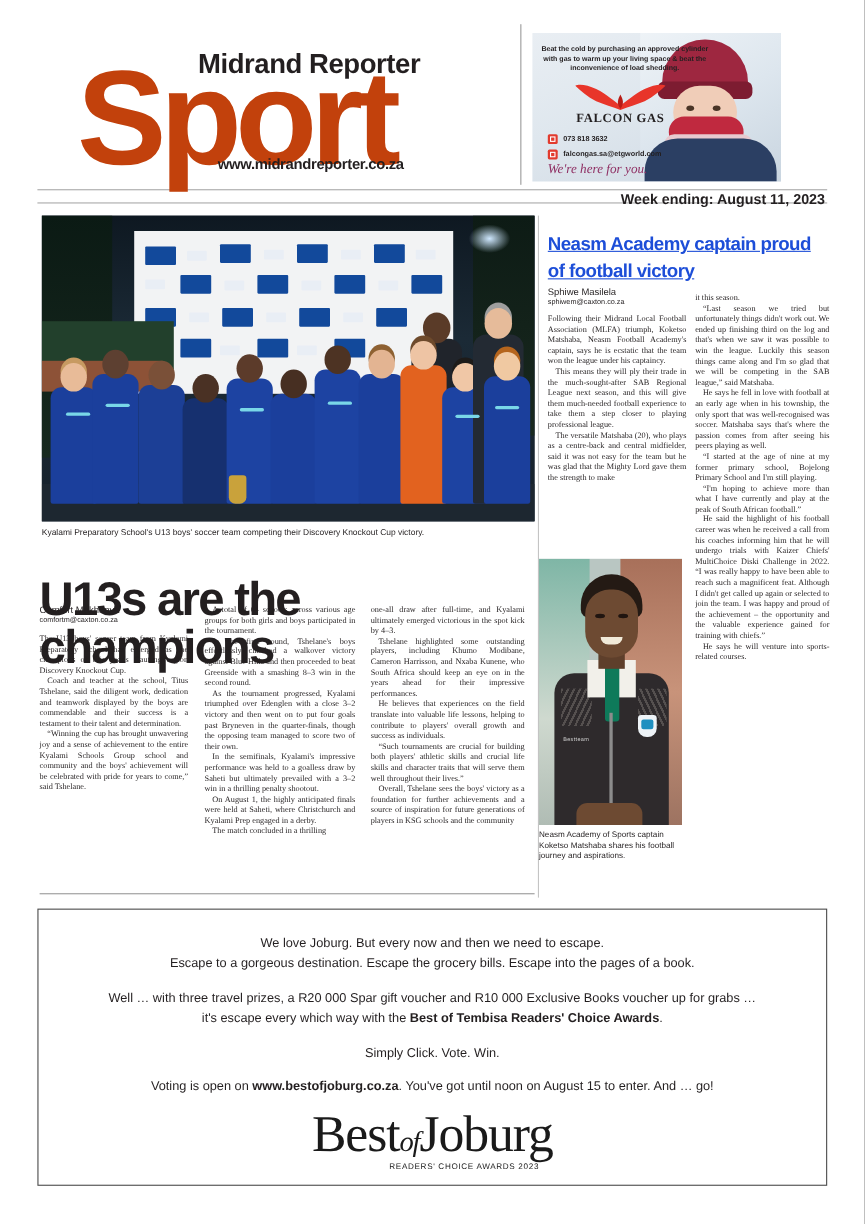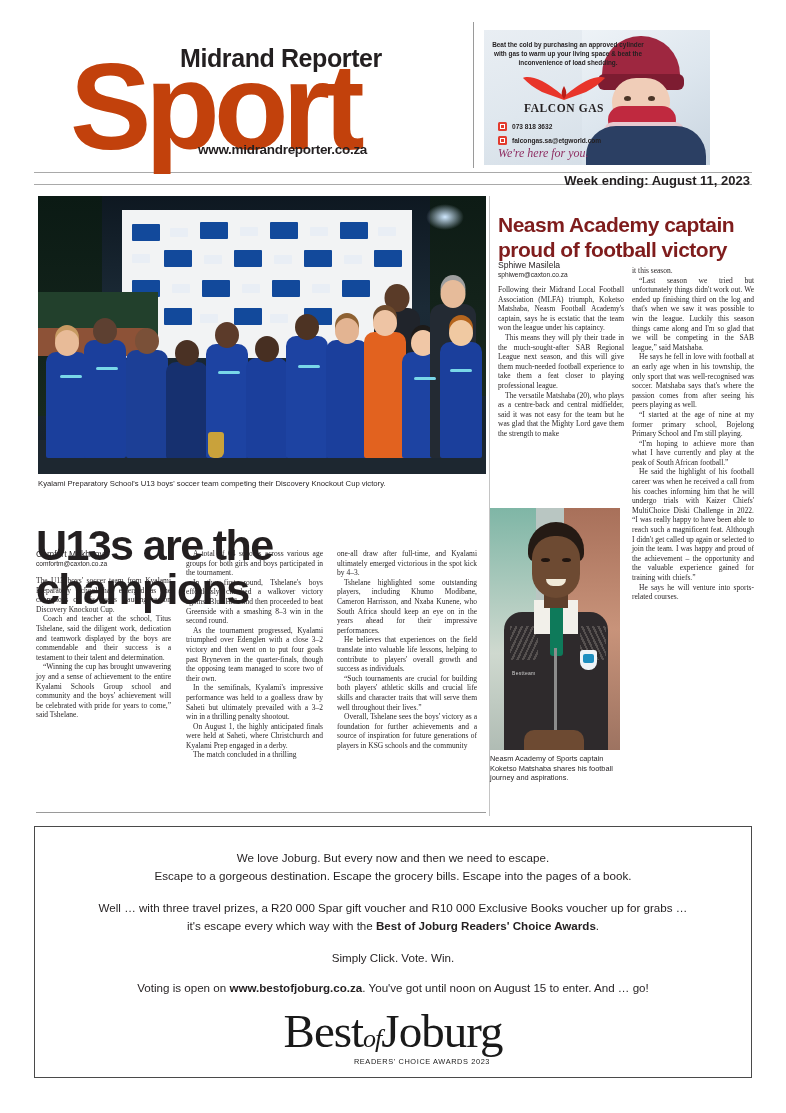--- a/index.html
+++ b/index.html
@@ -366,24 +366,25 @@
   .main-rule { position: absolute; left: 36px; top: 812px; width: 450px; height: 1px; background: #9a9a9a; }
   .col-vrule { position: absolute; left: 489px; top: 196px; width: 1px; height: 620px; background: #c4c4c4; }
 
   
   .side-headline {
     position: absolute;
     left: 498px;
     top: 195px;
     width: 256px;
     font-family: "Liberation Sans", sans-serif;
-    font-size: 21px;
+    font-size: 17px;
     line-height: 25px;
     letter-spacing: -0.5px;
-    color: #7f1d1d;
+    color: #1d4ed8;
+    text-decoration: underline;
   }
   .side-byline { left: 498px; top: 260px; }
   .sc1 { left: 498px; top: 285px; width: 126px; }
   .sc2 { left: 632px; top: 266px; width: 122px; }
 
   
   .portrait {
     position: absolute;
     left: 490px;
     top: 508px;
@@ -609,21 +610,21 @@
   <div class="main-rule"></div>
   <div class="col-vrule"></div>
 
   <h2 class="side-headline">Neasm Academy captain proud of football victory</h2>
   <div class="byline side-byline">
     <span class="nm">Sphiwe Masilela</span>
     <span class="em">sphiwem@caxton.co.za</span>
   </div>
   <div class="bodycol sc1">
     <p class="first">Following their Midrand Local Football Association (MLFA) triumph, Koketso Matshaba, Neasm Football Academy's captain, says he is ecstatic that the team won the league under his captaincy.</p>
-    <p>This means they will ply their trade in the much-sought-after SAB Regional League next season, and this will give them much-needed football experience to take  them a feat closer to playing professional league.</p>
+    <p>This means they will ply their trade in the much-sought-after SAB Regional League next season, and this will give them much-needed football experience to take  them a step closer to playing professional league.</p>
     <p>The versatile Matshaba (20), who plays as a centre-back and central midfielder, said it was not easy for the team but he was glad that the Mighty Lord gave them the strength to make</p>
   </div>
   <div class="bodycol sc2">
     <p class="first">it this season.</p>
     <p>“Last season we tried but unfortunately things didn't work out. We ended up finishing third on the log and that's when we saw it was possible to win the league. Luckily this season things came along and I'm so glad that we will be competing in the SAB league,” said Matshaba.</p>
     <p>He says he fell in love with football at an early age when in his township, the only sport that was well-recognised was soccer. Matshaba says that's where the passion comes from after seeing his peers playing as well.</p>
     <p>“I started at the age of nine at my former primary school, Bojelong Primary School and I'm still playing.</p>
     <p>“I'm hoping to achieve more than what I have currently and play at the peak of South African football.”</p>
     <p>He said the highlight of his football career was when he received a call from his coaches informing him that he will undergo trials with Kaizer Chiefs' MultiChoice Diski Challenge in 2022. “I was really happy to have been able to reach such a magnificent feat. Although I didn't get called up again or selected to join the team. I was happy and proud of the achievement – the opportunity and the valuable experience gained for training with chiefs.”</p>
     <p>He says he will venture into sports-related courses.</p>
@@ -648,21 +649,21 @@
     <div class="pt-smile"></div>
     <div class="pt-hands"></div>
   </div>
   <div class="portrait-caption">Neasm Academy of Sports captain Koketso Matshaba shares his football journey and aspirations.</div>
 
   <div class="botad">
     <div class="botad-line ba1">We love Joburg. But every now and then we need to escape.</div>
     <div class="botad-line ba2">Escape to a gorgeous destination.  Escape the grocery bills. Escape into the pages of a book.</div>
     <div class="botad-line ba3">Well … with three travel prizes, a R20 000 Spar gift voucher and R10 000 Exclusive Books voucher up for grabs …</div>
     <div class="botad-line ba4">
-      <span>it's escape every which way with the </span><b>Best of Joburg Readers' Choice Awards</b><span>.</span>
+      <span>it's escape every which way with the </span><b>Best of Tembisa Readers' Choice Awards</b><span>.</span>
     </div>
     <div class="botad-line ba5">Simply Click. Vote. Win.</div>
     <div class="botad-line ba6">
       <span>Voting is open on </span><b>www.bestofjoburg.co.za</b><span>. You've got until noon on August 15 to enter. And … go!</span>
     </div>
     <div class="boj-logo">
       <div class="boj-main"><span>Best</span><span class="boj-of">of</span><span>Joburg</span></div>
       <div class="boj-sub">READERS' CHOICE AWARDS 2023</div>
     </div>
   </div>

